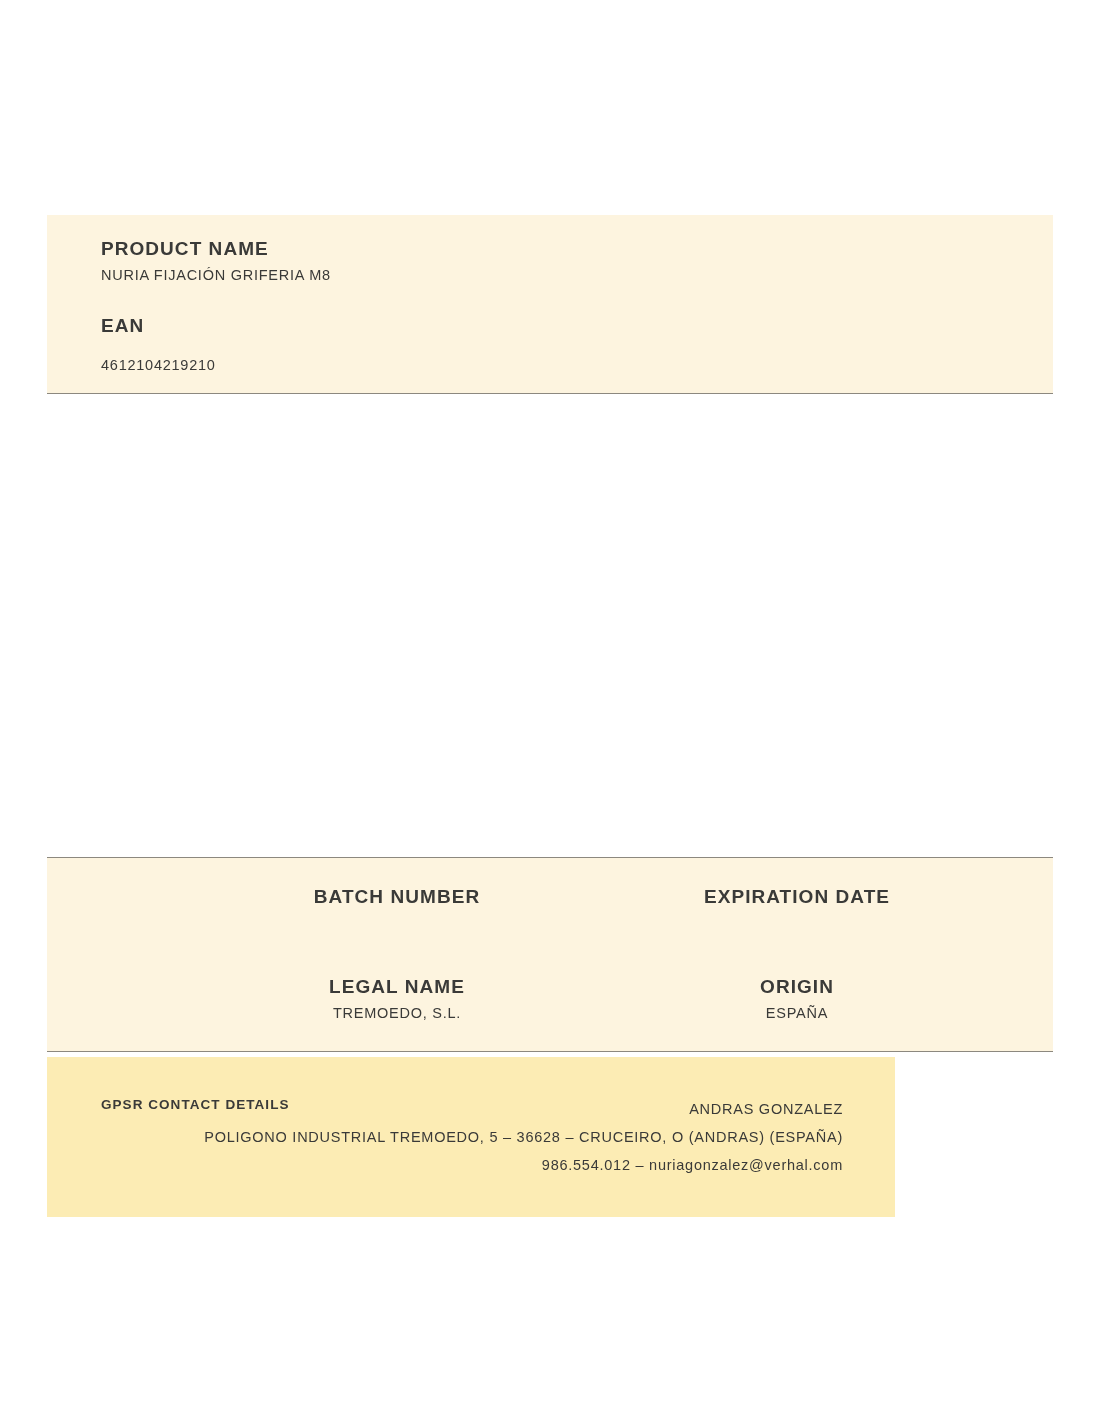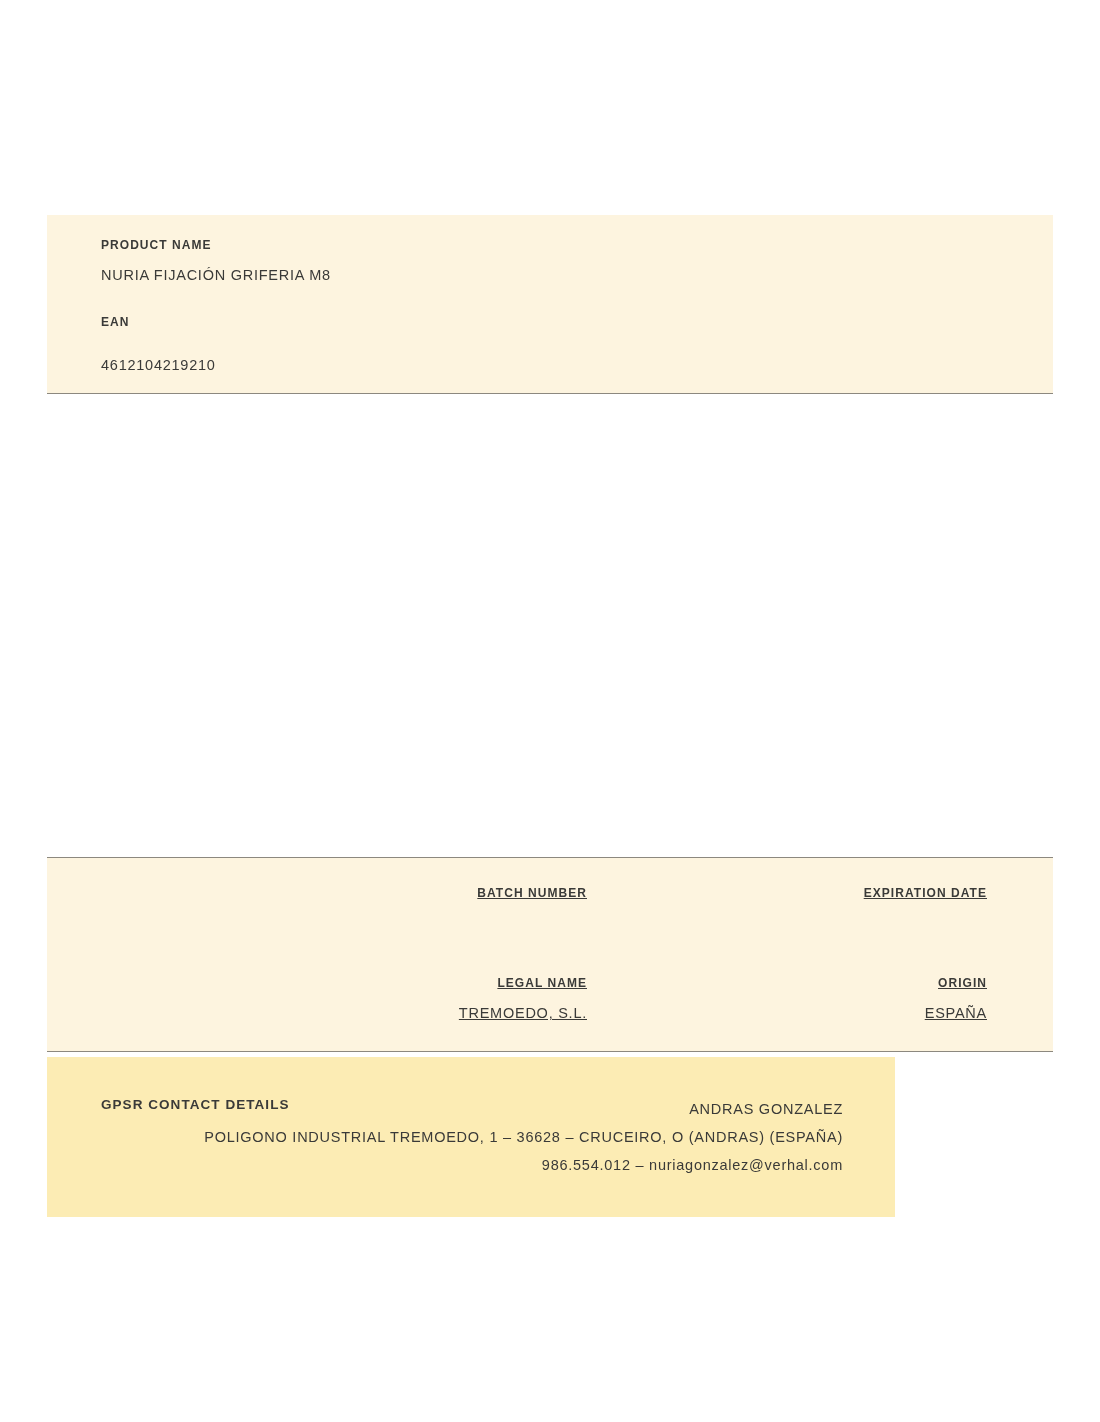--- a/index.html
+++ b/index.html
@@ -26,21 +26,21 @@
     position: absolute;
     left: 47px;
     top: 215px;
     width: 1006px;
     height: 179px;
     background: #fdf4df;
     border-bottom: 1.5px solid #8c887f;
     box-sizing: border-box;
   }
   .field-label {
-    font-size: 12px;
+    font-size: 19px;
     font-weight: bold;
     letter-spacing: 1.05px;
     color: #3a3a38;
     text-transform: uppercase;
   }
   .field-value {
     font-size: 14.5px;
     font-weight: normal;
     letter-spacing: 0.75px;
     color: #3a3a38;
@@ -81,22 +81,21 @@
   }
   .mid-grid {
     position: absolute;
     left: 0;
     top: 0;
     width: 100%;
     height: 100%;
   }
   .cell {
     position: absolute;
-    text-align: right;
-    text-decoration: underline;
+    text-align: center;
   }
   .col-a { left: 160px; width: 380px; }
   .col-b { left: 560px; width: 380px; }
 
   .row-1 { top: 28px; }
   .row-1v { top: 56px; }
   .row-2 { top: 118px; }
   .row-2v { top: 147px; }
 
   
@@ -157,18 +156,18 @@
 
       <div class="cell col-b row-2 field-label">ORIGIN</div>
       <div class="cell col-b row-2v field-value">ESPAÑA</div>
     </div>
   </div>
 
   <div class="gpsr-block">
     <div class="gpsr-label">GPSR CONTACT DETAILS</div>
     <div class="gpsr-lines">
       <div class="gpsr-line">ANDRAS GONZALEZ</div>
-      <div class="gpsr-line">POLIGONO INDUSTRIAL TREMOEDO, 1 – 36628 – CRUCEIRO, O (ANDRAS) (ESPAÑA)</div>
+      <div class="gpsr-line">POLIGONO INDUSTRIAL TREMOEDO, 5 – 36628 – CRUCEIRO, O (ANDRAS) (ESPAÑA)</div>
       <div class="gpsr-line">986.554.012 – nuriagonzalez@verhal.com</div>
     </div>
   </div>
 
 </div>
 
 </body></html>

